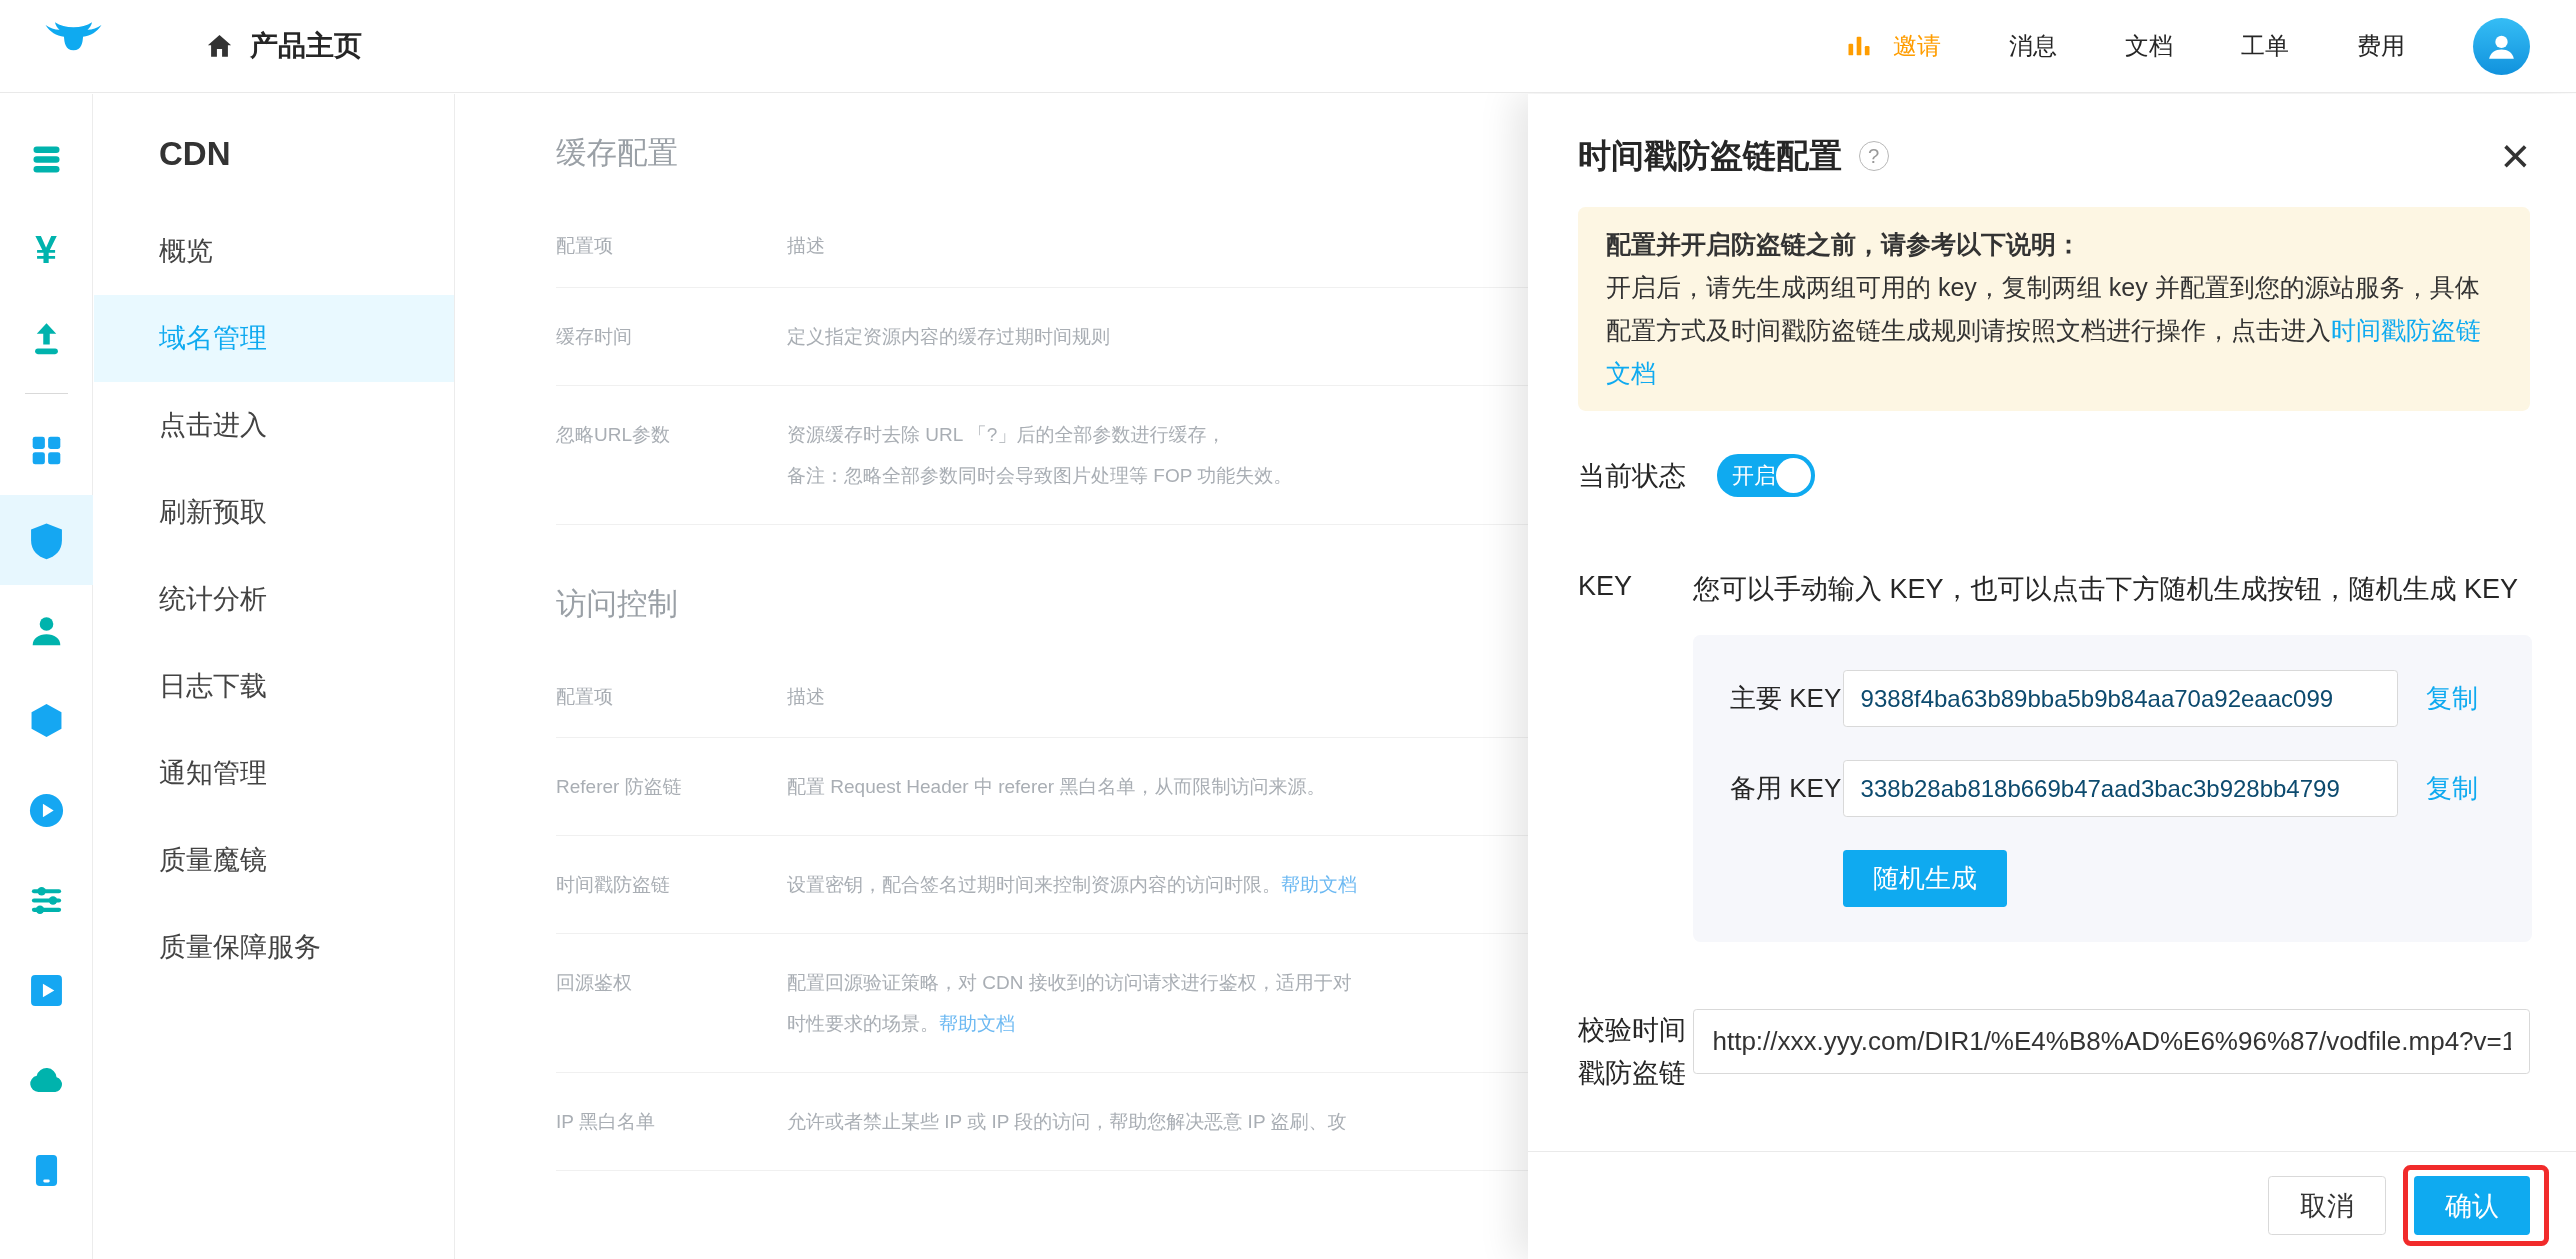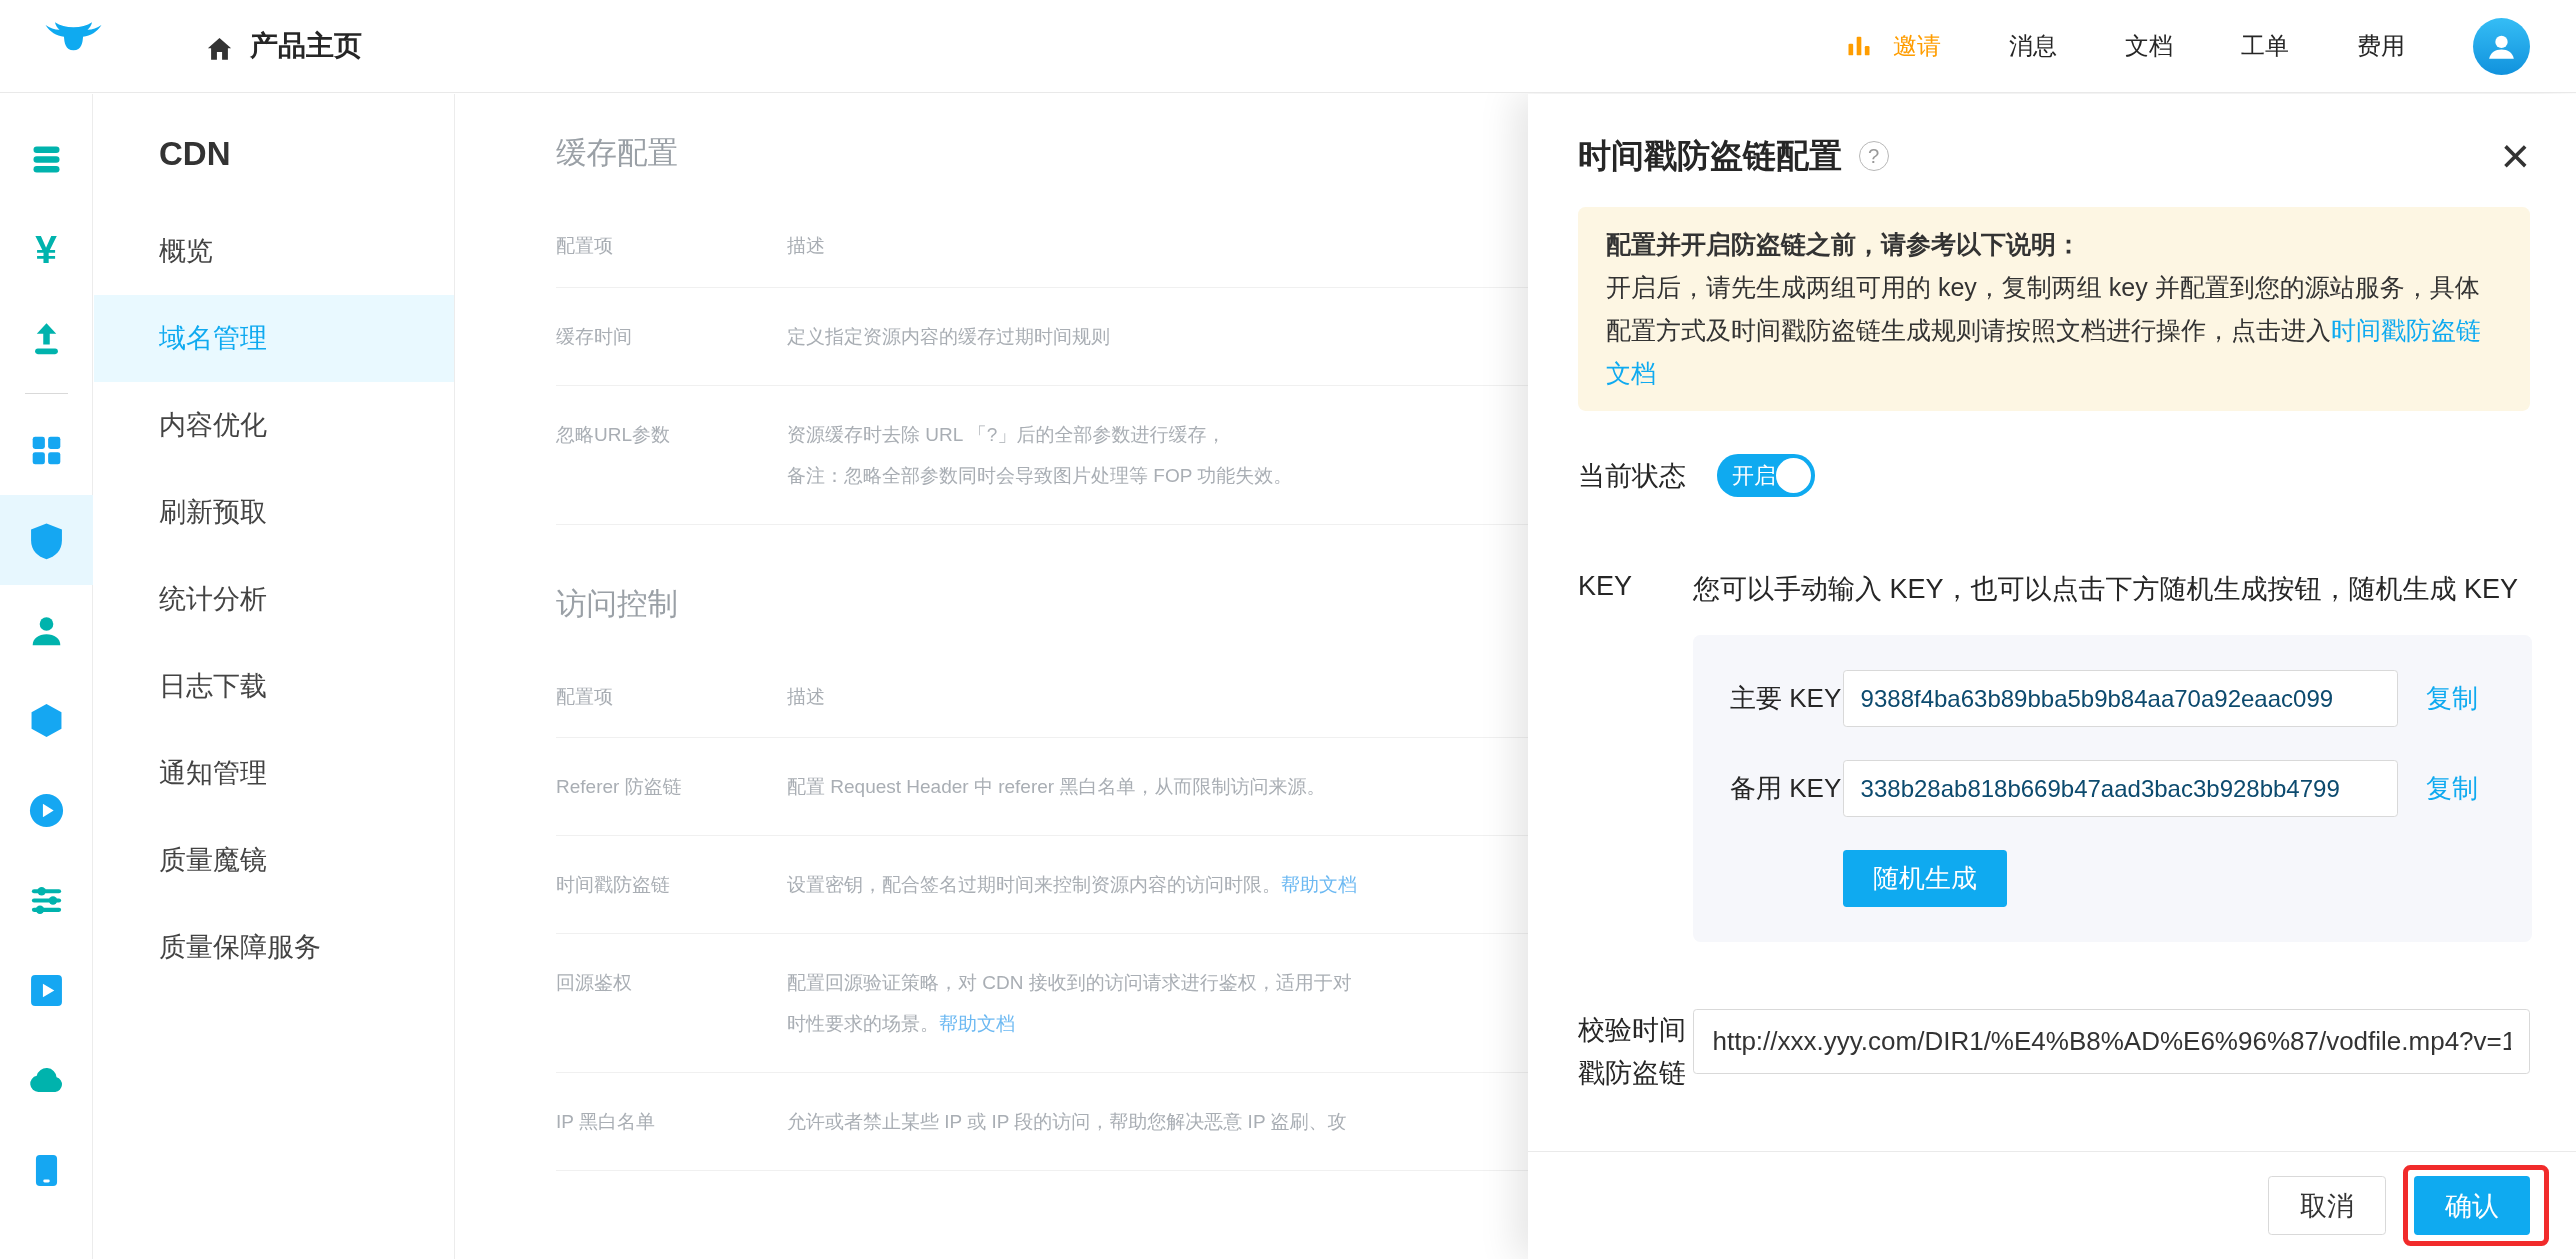--- a/index.html
+++ b/index.html
@@ -7,21 +7,21 @@
   body {
     font-family:"Liberation Sans","DejaVu Sans",sans-serif;
     background:#fff; color:#333; overflow:hidden; position:relative;
   }
   #app { position:absolute; inset:0; width:2576px; height:1259px; overflow:hidden; background:#fff; }
 
   
   .topbar { position:absolute; top:0; left:0; width:100%; height:93px; background:#fff;
             border-bottom:0.9px solid #e9e9e9; display:flex; align-items:center; z-index:40; }
   .logo { margin-left:43px; width:61px; height:54px; display:flex; align-items:center; cursor:pointer; }
-  .home-group { margin-left:100px; display:flex; align-items:flex-end; gap:15px; cursor:pointer; }
+  .home-group { margin-left:100px; display:flex; align-items:center; gap:15px; cursor:pointer; }
   .home-group .home-label { font-size:28px; font-weight:bold; color:#262626; }
   .topbar-spacer { flex:1; }
   .topnav { display:flex; align-items:center; gap:68px; margin-right:46px; }
   .topnav-item { font-size:24px; color:#262626; cursor:pointer; display:flex; align-items:center; gap:20px; }
   .topnav-item.invite { color:#ff9d00; }
   .avatar { width:57px; height:57px; border-radius:50%; background:linear-gradient(180deg,#35bdf5,#1192dd);
             display:flex; align-items:center; justify-content:center; cursor:pointer; }
   .avatar svg { width:37px; height:37px; }
 
   
@@ -216,21 +216,21 @@
           <rect x="5.5" y="2.5" width="13" height="19" rx="2.4" fill="currentColor"></rect>
           <rect x="10" y="17.6" width="4" height="1.8" rx="0.9" fill="#fff"></rect>
         </svg>
     </div>
   </div>
 
   <div class="sidebar">
     <div class="sidebar-title">CDN</div>
     <div class="sidebar-item">概览</div>
     <div class="sidebar-item active">域名管理</div>
-    <div class="sidebar-item">内容优化</div>
+    <div class="sidebar-item">点击进入</div>
     <div class="sidebar-item">刷新预取</div>
     <div class="sidebar-item">统计分析</div>
     <div class="sidebar-item">日志下载</div>
     <div class="sidebar-item">通知管理</div>
     <div class="sidebar-item">质量魔镜</div>
     <div class="sidebar-item">质量保障服务</div>
   </div>
 
   <div class="main">
 

